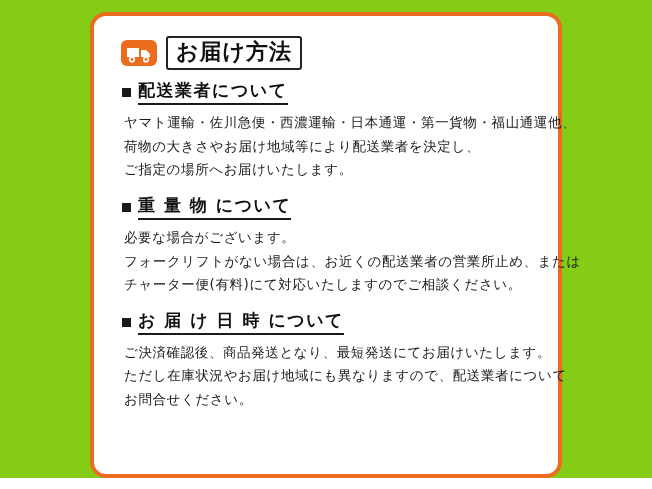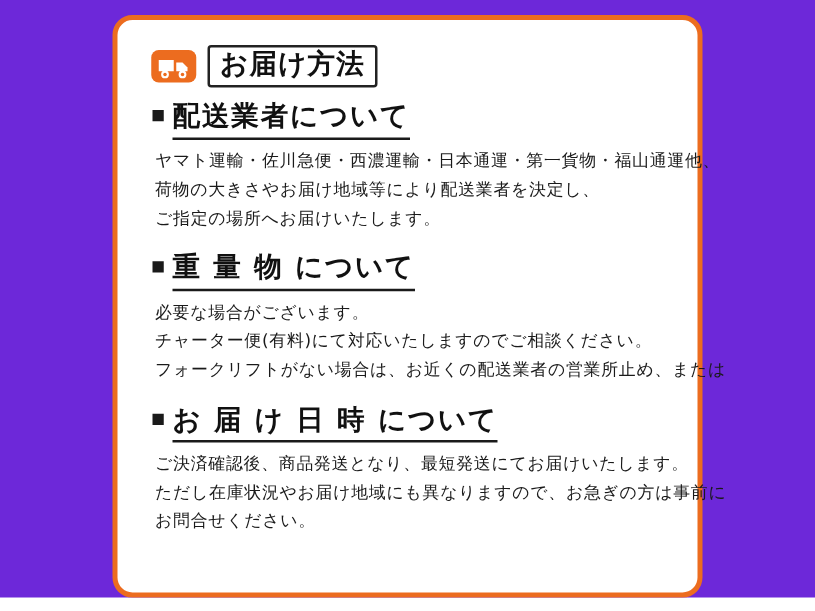--- a/index.html
+++ b/index.html
@@ -10,21 +10,21 @@
     width: 652px;
     height: 489px;
     background: #ffffff;
     font-family: "DejaVu Sans", sans-serif;
     overflow: hidden;
   }
   .page {
     position: relative;
     width: 652px;
     height: 478px;
-    background: #6d28d9;
+    background: #84cc16;
     box-sizing: border-box;
   }
   .card {
     position: absolute;
     left: 90px;
     top: 12px;
     width: 472px;
     height: 466px;
     box-sizing: border-box;
     border: 4px solid #ec6c1f;
@@ -76,21 +76,21 @@
     margin-bottom: 4px;
   }
   .sq {
     width: 9px;
     height: 9px;
     background: #1a1a1a;
     margin: 8px 7px 0 4px;
     flex: 0 0 auto;
   }
   .sec-title {
-    font-size: 22px;
+    font-size: 17px;
     font-weight: bold;
     color: #111111;
     letter-spacing: 1.5px;
     border-bottom: 2px solid #1a1a1a;
     padding-bottom: 2px;
     line-height: 1.25;
     white-space: nowrap;
   }
   .sec-body {
     margin-left: 6px;
@@ -140,32 +140,32 @@
         </div>
       </div>
 
       <div class="section">
         <div class="sec-head">
           <span class="sq"></span>
           <span class="sec-title">重 量 物 について</span>
         </div>
         <div class="sec-body">
           <div class="line">必要な場合がございます。</div>
+          <div class="line">フォークリフトがない場合は、お近くの配送業者の営業所止め、または</div>
           <div class="line">チャーター便(有料)にて対応いたしますのでご相談ください。</div>
-          <div class="line">フォークリフトがない場合は、お近くの配送業者の営業所止め、または</div>
         </div>
       </div>
 
       <div class="section">
         <div class="sec-head">
           <span class="sq"></span>
           <span class="sec-title">お 届 け 日 時 について</span>
         </div>
         <div class="sec-body">
           <div class="line">ご決済確認後、商品発送となり、最短発送にてお届けいたします。</div>
-          <div class="line">ただし在庫状況やお届け地域にも異なりますので、お急ぎの方は事前に</div>
+          <div class="line">ただし在庫状況やお届け地域にも異なりますので、配送業者について</div>
           <div class="line">お問合せください。</div>
         </div>
       </div>
 
     </div>
   </div>
 </div>
 
 </body></html>

